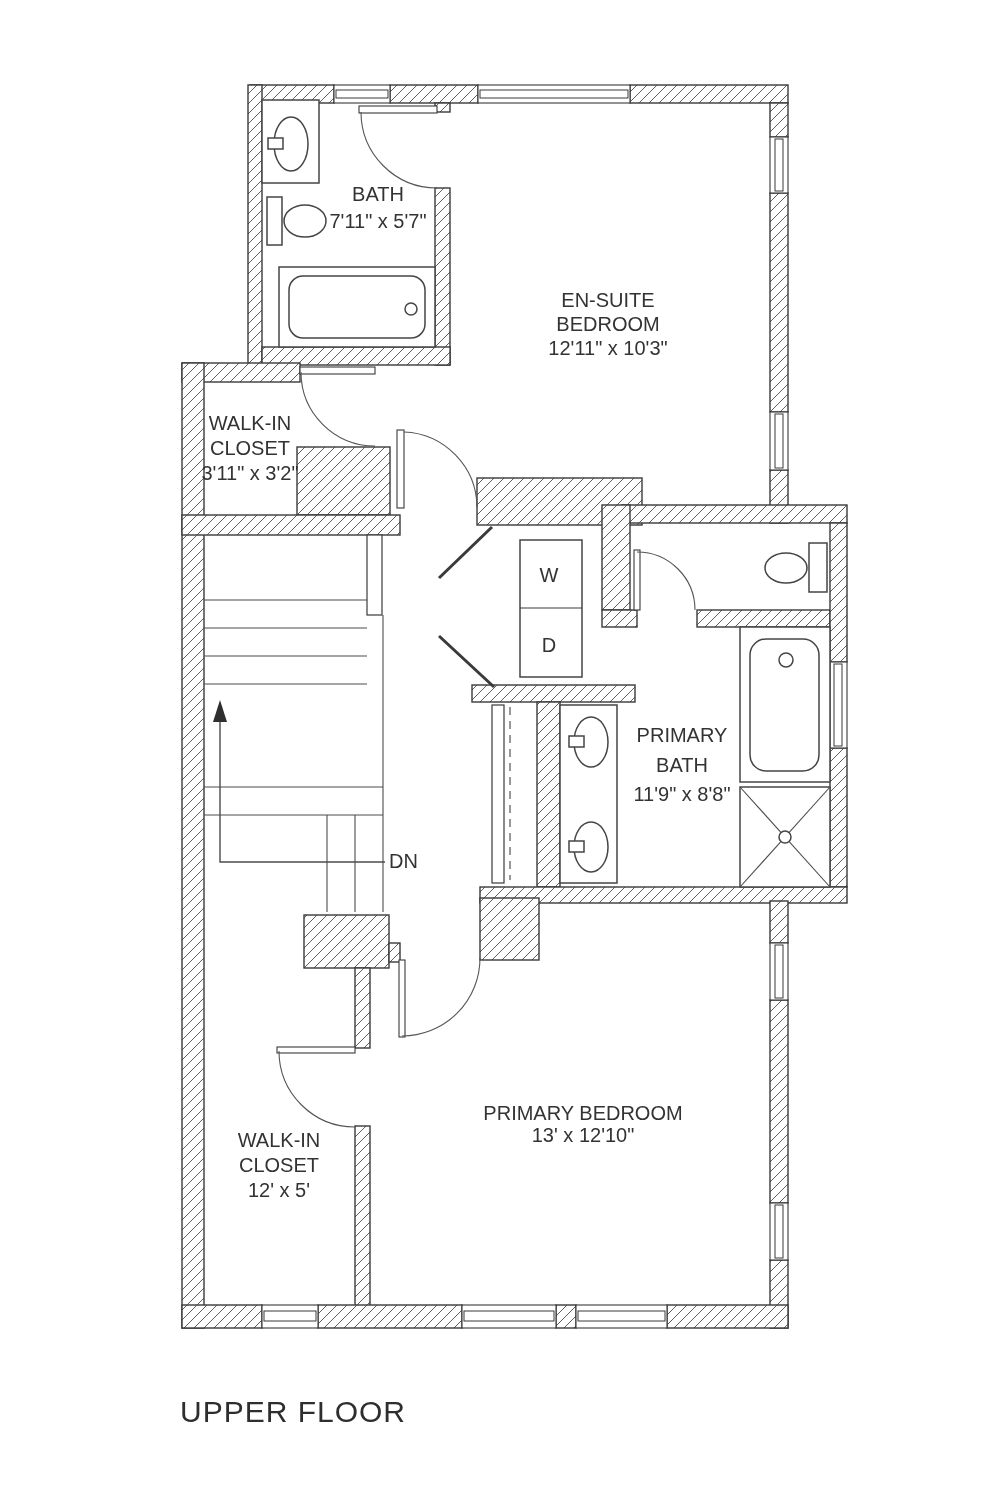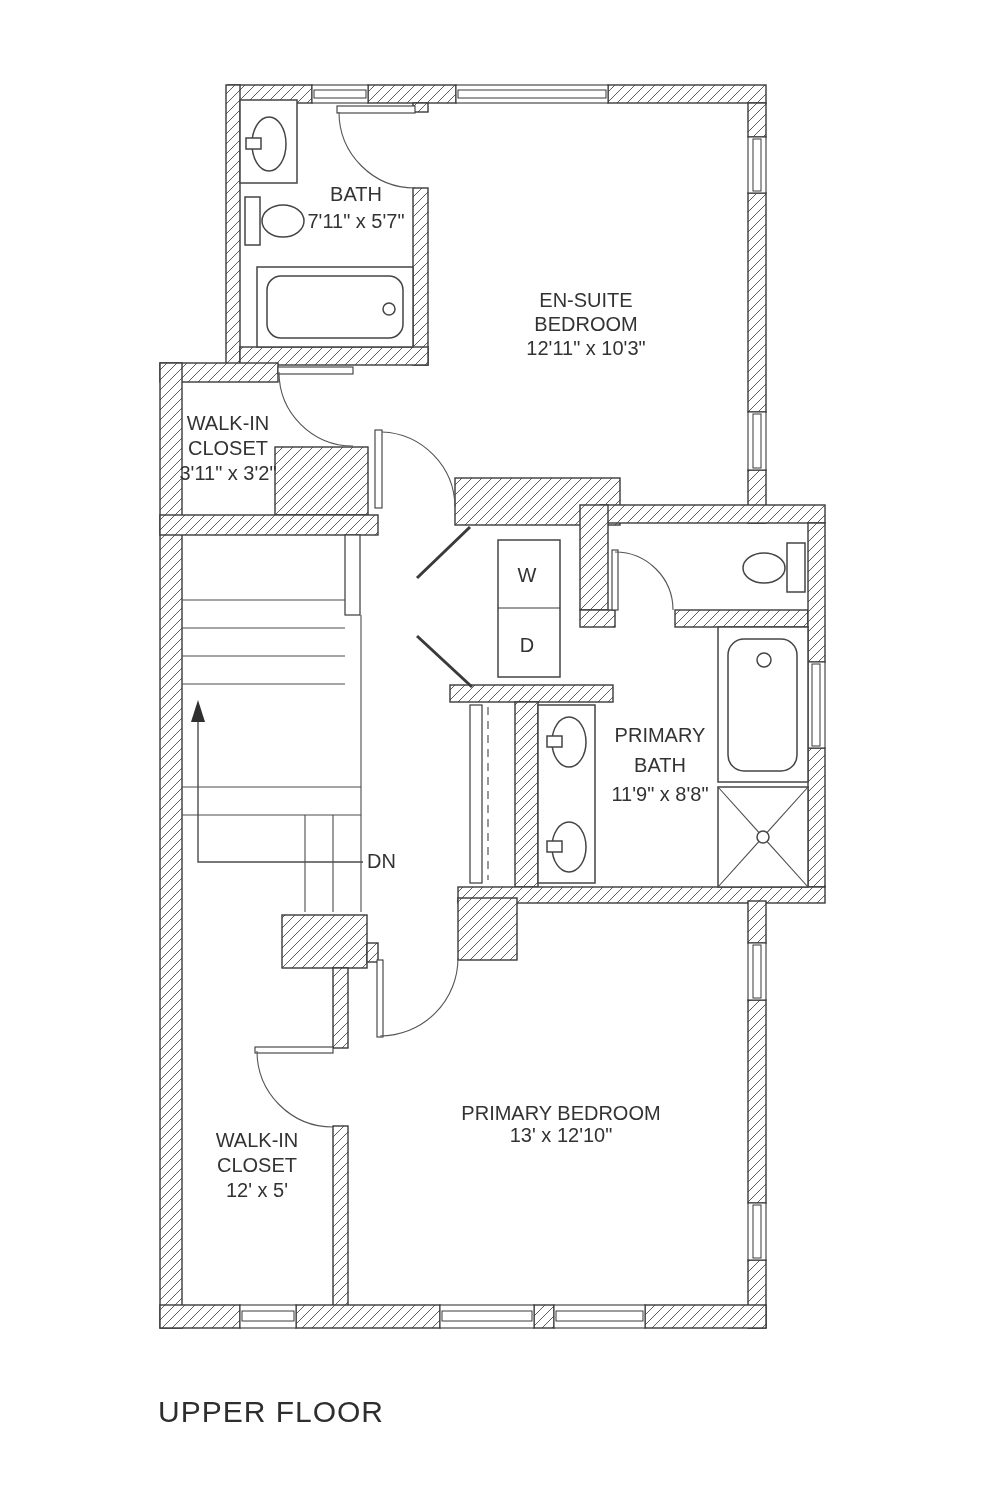--- a/index.html
+++ b/index.html
@@ -1,17 +1,17 @@
 <!DOCTYPE html>
 <html><head>
 <meta charset="utf-8">
 <style>
   html,body { margin:0; padding:0; background:#ffffff; }
   .page { width:853px; height:1500px; position:relative; background:#ffffff;
-          font-family:"Liberation Sans", sans-serif; }
+          font-family:"Liberation Sans", sans-serif;margin-left:22px; }
   svg { display:block; }
   .wall  { fill:url(#hatch); stroke:#3a3a3a; stroke-width:1.4; }
   .wwall { fill:#ffffff; stroke:#3a3a3a; stroke-width:1.2; }
   .win   { fill:#ffffff; stroke:#3a3a3a; stroke-width:1.1; }
   .wini  { fill:#ffffff; stroke:#3a3a3a; stroke-width:1; }
   .fix   { fill:#ffffff; stroke:#454545; stroke-width:1.5; }
   .thin  { fill:none; stroke:#4c4c4c; stroke-width:1.1; }
   .door  { fill:#ffffff; stroke:#3a3a3a; stroke-width:1.1; }
   .arc   { fill:none; stroke:#555555; stroke-width:1.1; }
   .dash  { fill:none; stroke:#555555; stroke-width:1.2; stroke-dasharray:8 6; }

